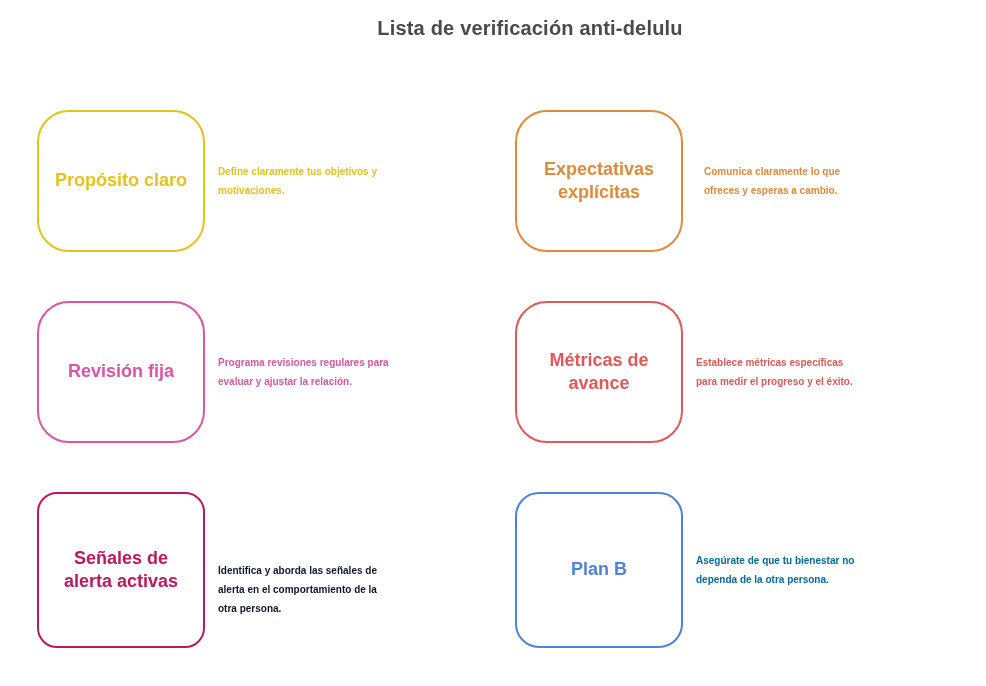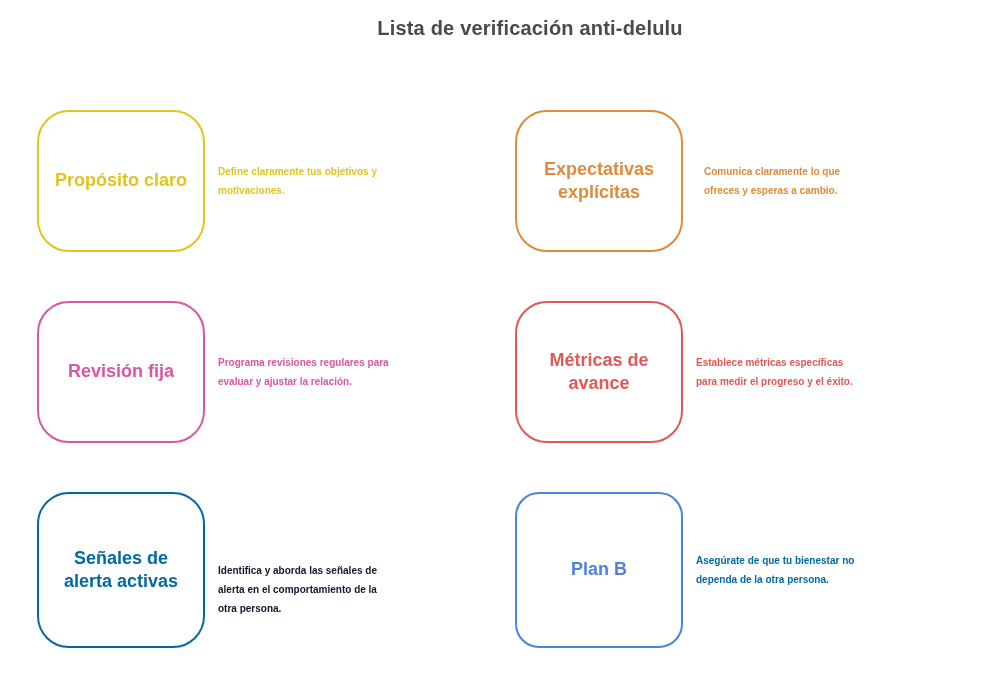--- a/index.html
+++ b/index.html
@@ -107,21 +107,21 @@
     <div class="item">
       <div class="box" style="color: rgb(226, 88, 88);">
         <span class="box-title">Métricas de
 avance</span>
       </div>
       <p class="desc" style="color: rgb(226, 88, 88);">Establece métricas específicas
 para medir el progreso y el éxito.</p>
     </div>
 
     <div class="item">
-      <div class="box" style="color: #0369a1;">
+      <div class="box" style="color: #be185d; border-radius: 20px;">
         <span class="box-title">Señales de
 alerta activas</span>
       </div>
       <p class="desc" style="color: #0f172a; margin-top: 39px;">Identifica y aborda las señales de
 alerta en el comportamiento de la
 otra persona.</p>
     </div>
 
     <div class="item">
       <div class="box" style="color: rgb(78, 130, 222); border-radius: 24px;">

